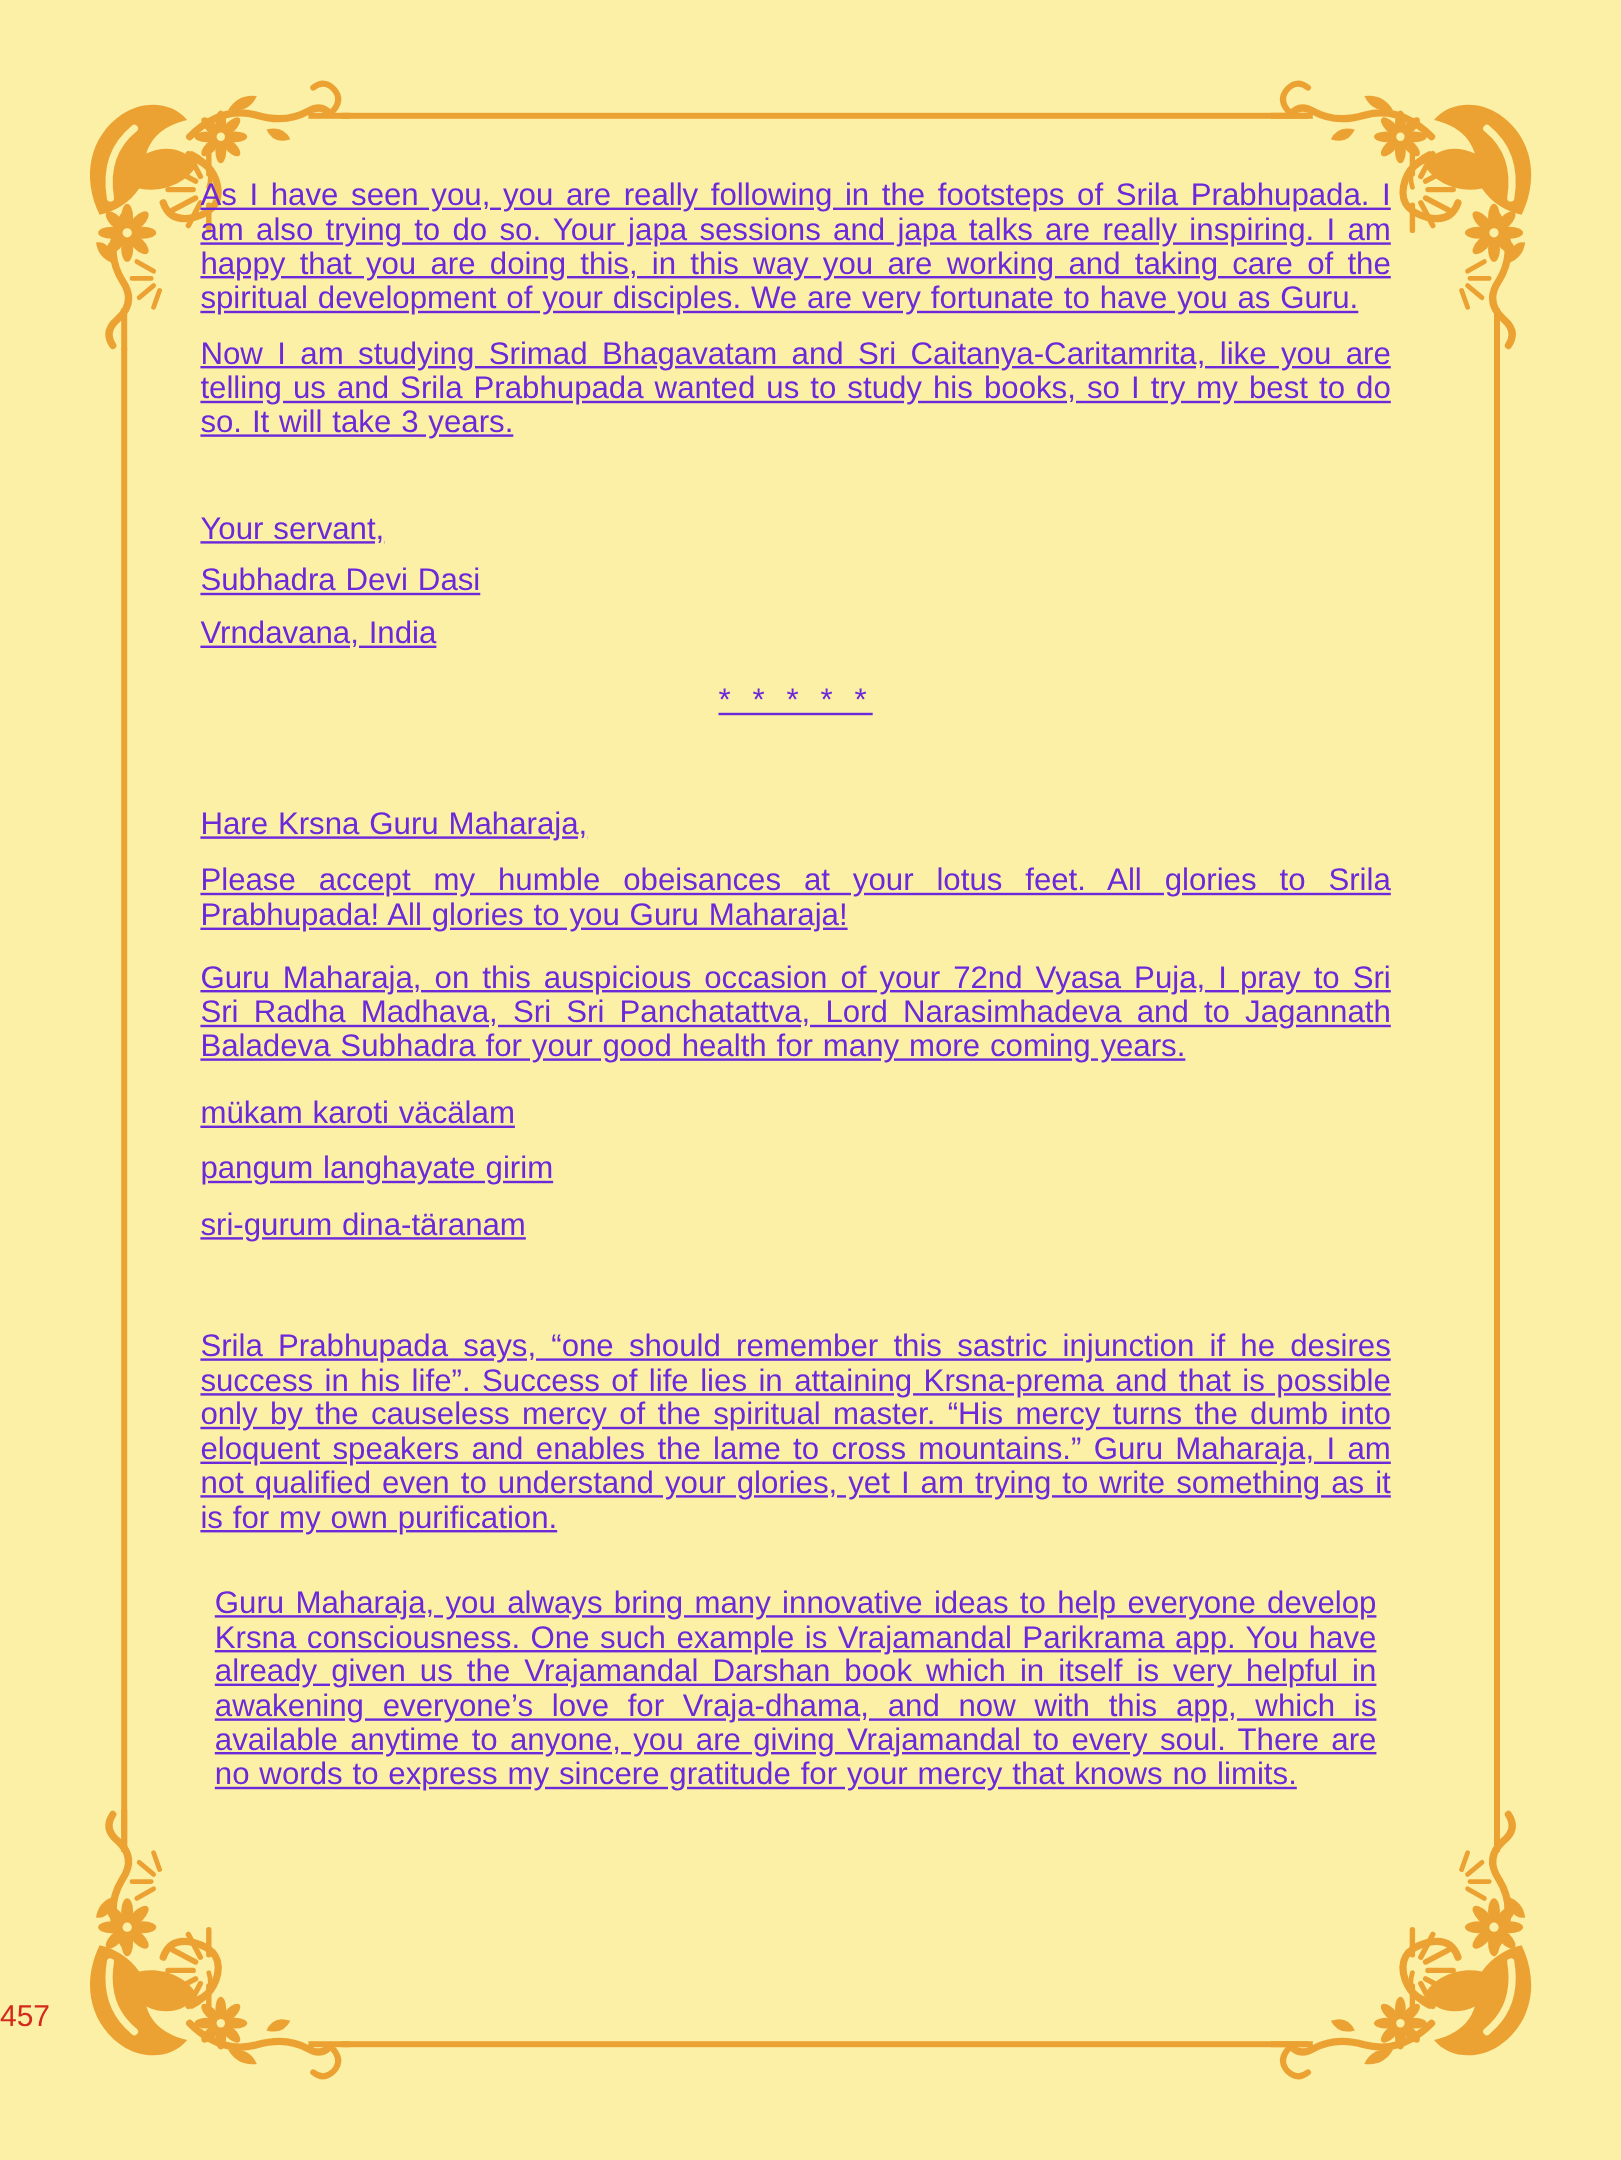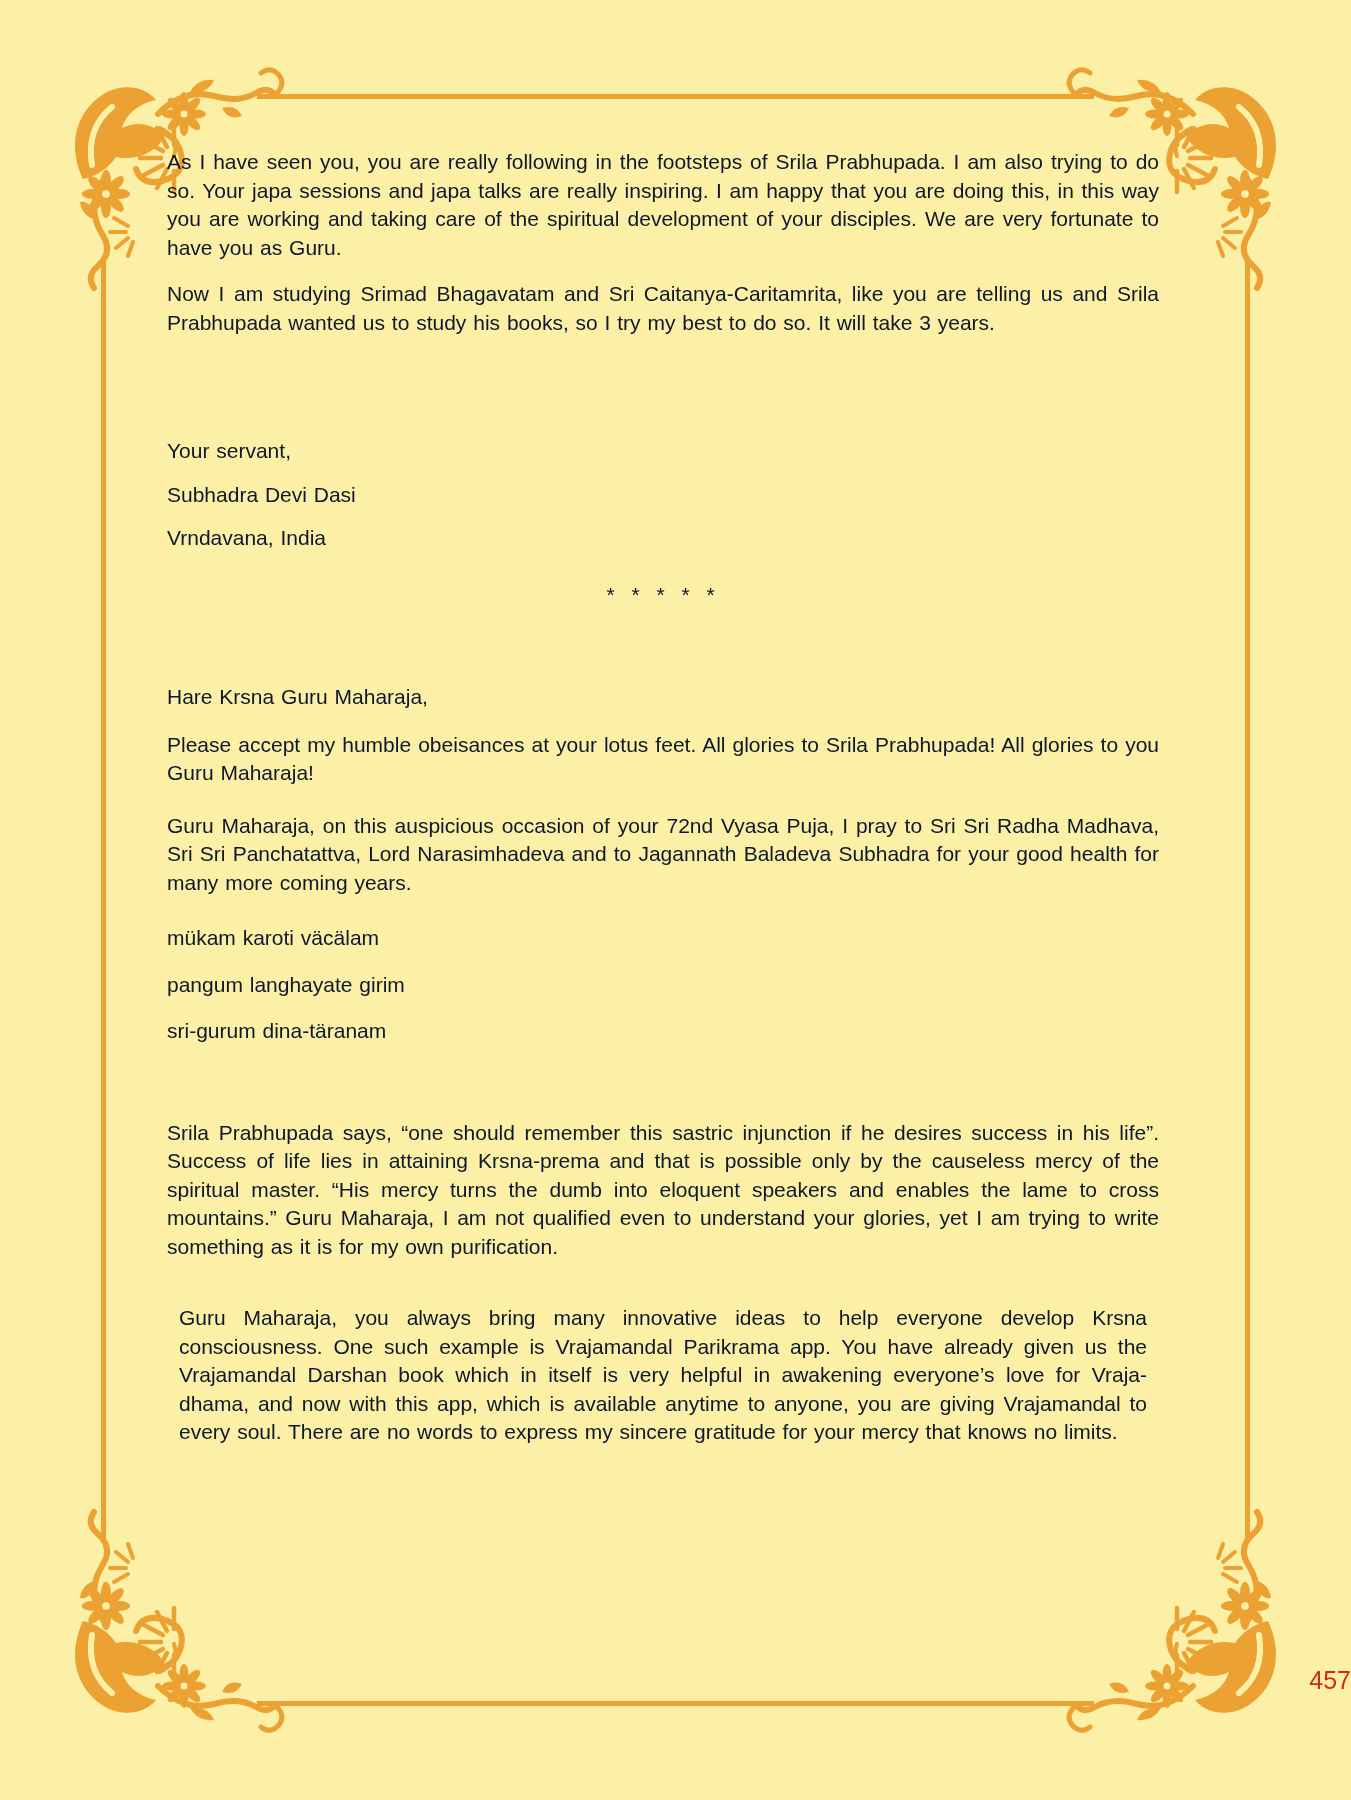--- a/index.html
+++ b/index.html
@@ -18,38 +18,39 @@
   .corner.bl{left:62px;top:1508px;transform:scaleY(-1);}
   .corner.br{left:1059px;top:1508px;transform:scale(-1,-1);}
   .bline{position:absolute;background:#ECA233;}
   .bline.top{left:285px;top:94px;width:805px;height:5px;}
   .bline.bottom{left:285px;top:1701px;width:805px;height:5px;}
   .bline.left{left:101px;top:290px;width:5px;height:1253px;}
   .bline.right{left:1245px;top:290px;width:5px;height:1253px;}
   
   .content{
     position:absolute;left:167px;top:148px;width:992px;
-    font-size:21px;line-height:28.5px;color:#0f172a;
+    font-size:26px;line-height:28.5px;color:#6d28d9;
     word-spacing:1px;
+    text-decoration:underline;
   }
   .para{text-align:justify;margin:0 0 18px;}
-  .closing{margin:100px 0 15px;}
+  .closing{margin:60px 0 15px;}
   .sig-name{margin:0 0 15px;}
   .sig-place{margin:0 0 15px;}
   .separator{margin:28px 0 0;text-align:center;letter-spacing:5px;}
   .salutation{margin:74px 0 4px;}
   .para-obeisance{margin:19px 0 0;text-align:justify;}
   .para-occasion{margin:24px 0 0;text-align:justify;}
   .verse{margin:0 0 18px;}
   .verse-first{margin-top:27px;}
   .para-srila{margin:73px 0 16px;text-align:justify;}
   .para-innovative{margin:43px 12px 18px;text-align:justify;}
   .page-number{
     position:absolute;left:0;right:0;top:1667px;
-    text-align:right;font-size:25px;line-height:26px;
+    text-align:left;font-size:25px;line-height:26px;
     color:#D42A1E;
   }
 </style>
 </head>
 <body>
 
 <svg width="0" height="0" style="position:absolute" aria-hidden="true">
   <defs>
     <symbol id="corner-flourish" viewBox="0 0 230 230">
       <g fill="#ECA233">

